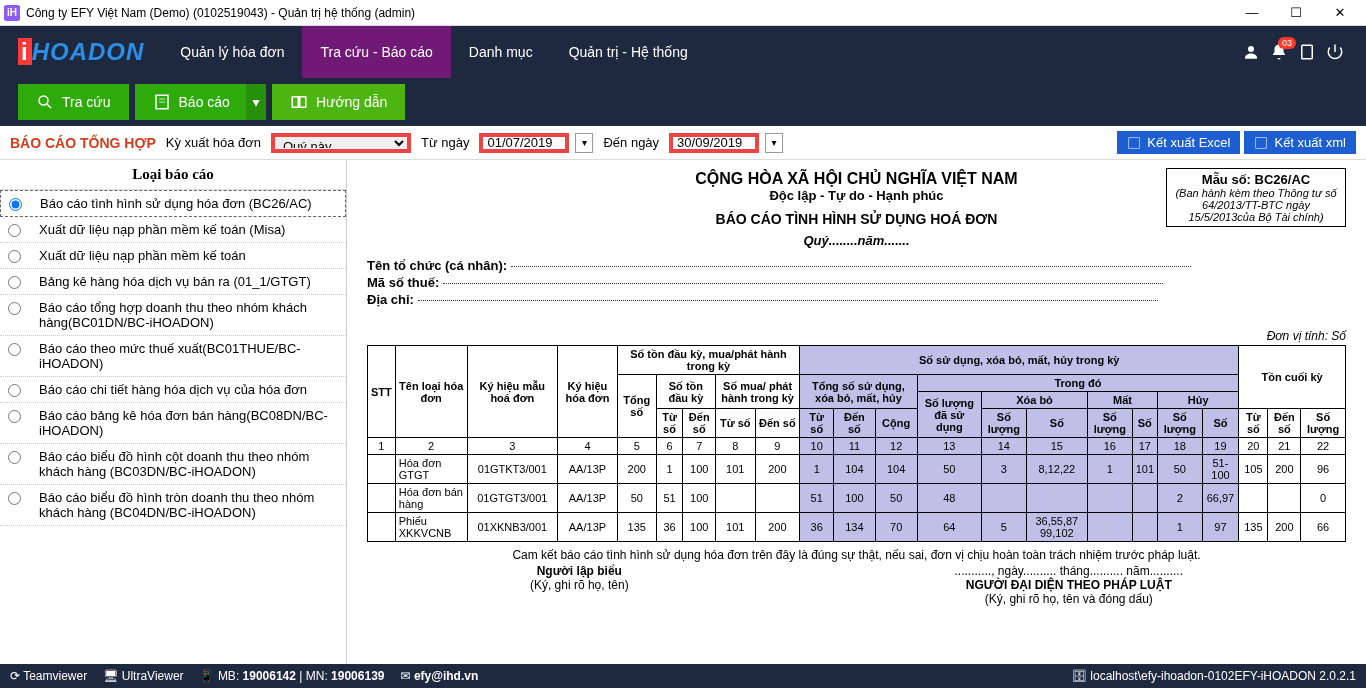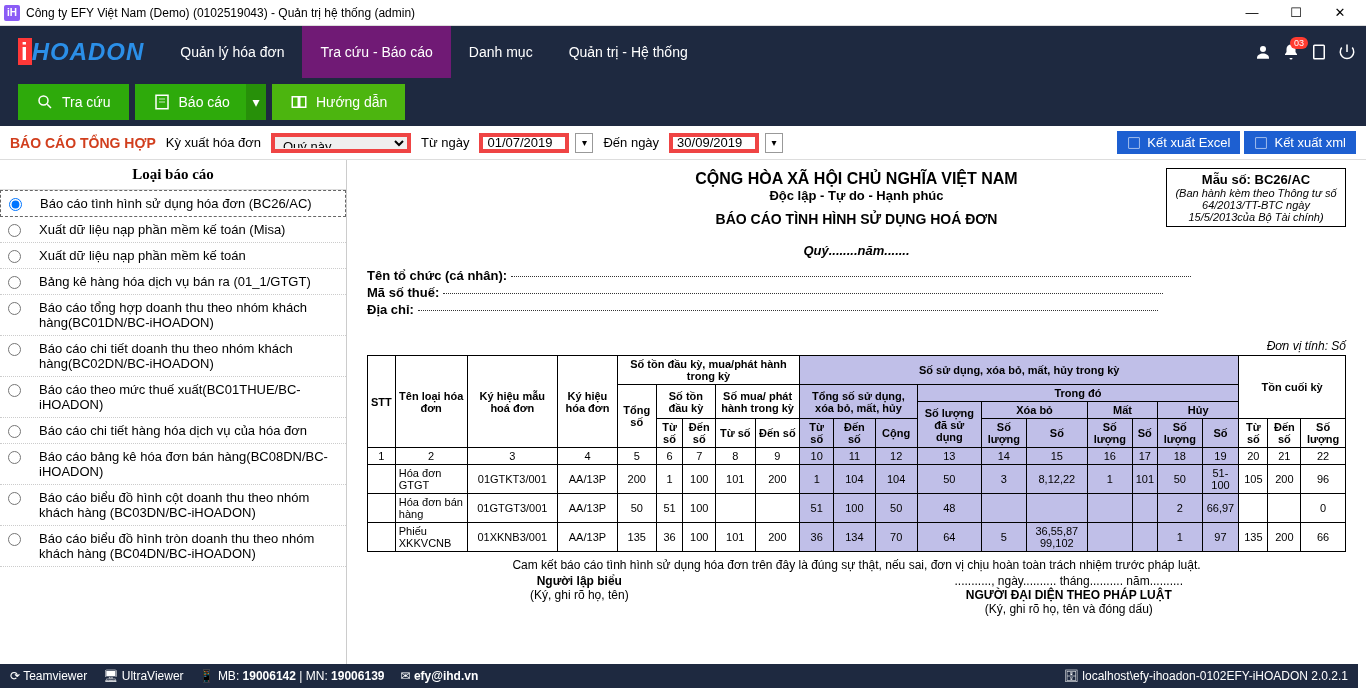--- a/index.html
+++ b/index.html
@@ -9,21 +9,21 @@
 .titlebar-text { font-size:12px; color:#000; }
 .titlebar-controls { margin-left:auto; display:flex; }
 .tb-ctrl { width:44px; height:26px; display:flex; align-items:center; justify-content:center; font-size:13px; cursor:pointer; }
 .header { background:#1e2940; height:52px; display:flex; align-items:center; color:#fff; }
 .logo { padding:0 18px; font-size:24px; font-weight:bold; font-style:italic; letter-spacing:1px; }
 .logo .hoadon { color:#2b8fe8; }
 .logo .i2 { color:#fff; background:#ff3838; padding:0 3px; font-style:normal; }
 .nav { display:flex; height:100%; }
 .nav-item { padding:0 18px; display:flex; align-items:center; font-size:14px; cursor:pointer; }
 .nav-item.active { background:#701a75; }
-.header-right { margin-left:auto; display:flex; align-items:center; gap:6px; padding-right:8px;text-align:right; }
+.header-right { margin-left:auto; display:flex; align-items:center; gap:6px; padding-right:20px;text-align:right; }
 .hicon { width:22px; height:22px; display:flex; align-items:center; justify-content:center; cursor:pointer; position:relative; }
 .badge { position:absolute; top:-4px; right:-6px; background:#ff3b30; color:#fff; border-radius:8px; font-size:9px; padding:1px 4px; }
 .toolbar { background:#1e2940; height:48px; display:flex; align-items:center; padding-left:18px; gap:6px; }
 .tool-btn { height:36px; display:flex; align-items:center; padding:0 18px; color:#fff; font-size:14px; cursor:pointer; gap:8px; position:relative; }
 .tool-green { background:#2eaa0b; }
 .tool-green.active { background:#2eaa0b; }
 .tool-caret { width:20px; display:flex; align-items:center; justify-content:center; background:rgba(0,0,0,0.15); margin-left:8px; height:100%; margin-right:-18px; padding:0 6px; }
 .filterbar { background:#fff; height:34px; display:flex; align-items:center; padding:0 10px; gap:10px; border-bottom:1px solid #ddd; }
 .filter-title { color:#d13e1d; font-weight:bold; font-size:14px; }
 .filter-label { font-size:13px; }
@@ -39,34 +39,34 @@
 .radio-item { display:flex; align-items:flex-start; padding:5px 8px; border-bottom:1px dotted #ccc; font-size:13px; gap:18px; cursor:pointer; }
 .radio-item input { margin-top:2px; }
 .radio-item.selected { border:1px dashed #666; }
 .report { flex:1; padding:10px 20px; overflow:auto; font-family:'Times New Roman',serif; position:relative; }
 .form-box { position:absolute; right:20px; top:8px; border:1px solid #000; padding:3px 8px; text-align:center; font-size:11px; width:180px; }
 .form-box b { font-size:13px; }
 .rep-header { text-align:center; }
 .rep-header .nation { font-weight:bold; font-size:16px; }
 .rep-header .motto { font-weight:bold; font-size:13px; }
 .rep-title { font-weight:bold; font-size:14px; margin-top:8px; }
-.rep-quarter { font-style:italic; font-weight:bold; margin-top:16px; }
+.rep-quarter { font-style:italic; font-weight:bold; margin-top:6px; }
 .rep-fields { margin-top:10px; font-size:13px; }
 .rep-fields div { margin-bottom:2px; }
 .rep-fields .dotted { border-bottom:1px dotted #333; display:inline-block; width:680px; vertical-align:middle; }
 .unit-label { text-align:right; font-style:italic; margin-top:22px; font-size:12px; }
 table.rep-table { border-collapse:collapse; width:100%; font-size:11px; margin-top:2px; }
 table.rep-table th, table.rep-table td { border:1px solid #000; padding:2px 3px; text-align:center; }
 table.rep-table th { font-weight:bold; }
 .purple { background:#c0bfe8; }
 .row-num td { font-weight:normal; }
 .footer-note { margin-top:6px; font-size:12px; text-align:center; }
 .sign-row { display:flex; justify-content:space-around; margin-top:2px; font-size:12px; }
 .sign-col { text-align:center; }
-.statusbar { position:fixed; bottom:0; left:0; right:8px; background:#1e2940; color:#fff; height:24px; display:flex; align-items:center; padding:0 10px; font-size:12px; gap:16px; }
+.statusbar { position:fixed; bottom:0; left:0; right:0; background:#1e2940; color:#fff; height:24px; display:flex; align-items:center; padding:0 10px; font-size:12px; gap:16px; }
 .statusbar b { font-weight:bold; }
 .status-right { margin-left:auto; }
 svg { width:18px; height:18px; fill:currentColor; }
 </style>
 </head>
 <body>
 
 <div class="titlebar">
   <span class="titlebar-icon">iH</span>
   <span class="titlebar-text">Công ty EFY Việt Nam (Demo) (0102519043) - Quản trị hệ thống (admin)</span>
@@ -180,24 +180,20 @@
           <input type="radio" name="rt" style="">
           <span>Xuất dữ liệu nạp phần mềm kế toán</span>
         </label>
         <label class="radio-item">
           <input type="radio" name="rt" style="">
           <span>Bảng kê hàng hóa dịch vụ bán ra (01_1/GTGT)</span>
         </label>
         <label class="radio-item">
           <input type="radio" name="rt" style="">
           <span>Báo cáo tổng hợp doanh thu theo nhóm khách hàng(BC01DN/BC-iHOADON)</span>
-        </label>
-        <label class="radio-item">
-          <input type="radio" name="rt" style="">
-          <span>Báo cáo chi tiết doanh thu theo nhóm khách hàng(BC02DN/BC-iHOADON)</span>
         </label>
         <label class="radio-item">
           <input type="radio" name="rt" style="">
           <span>Báo cáo theo mức thuế xuất(BC01THUE/BC-iHOADON)</span>
         </label>
         <label class="radio-item">
           <input type="radio" name="rt" style="">
           <span>Báo cáo chi tiết hàng hóa dịch vụ của hóa đơn</span>
         </label>
         <label class="radio-item">

